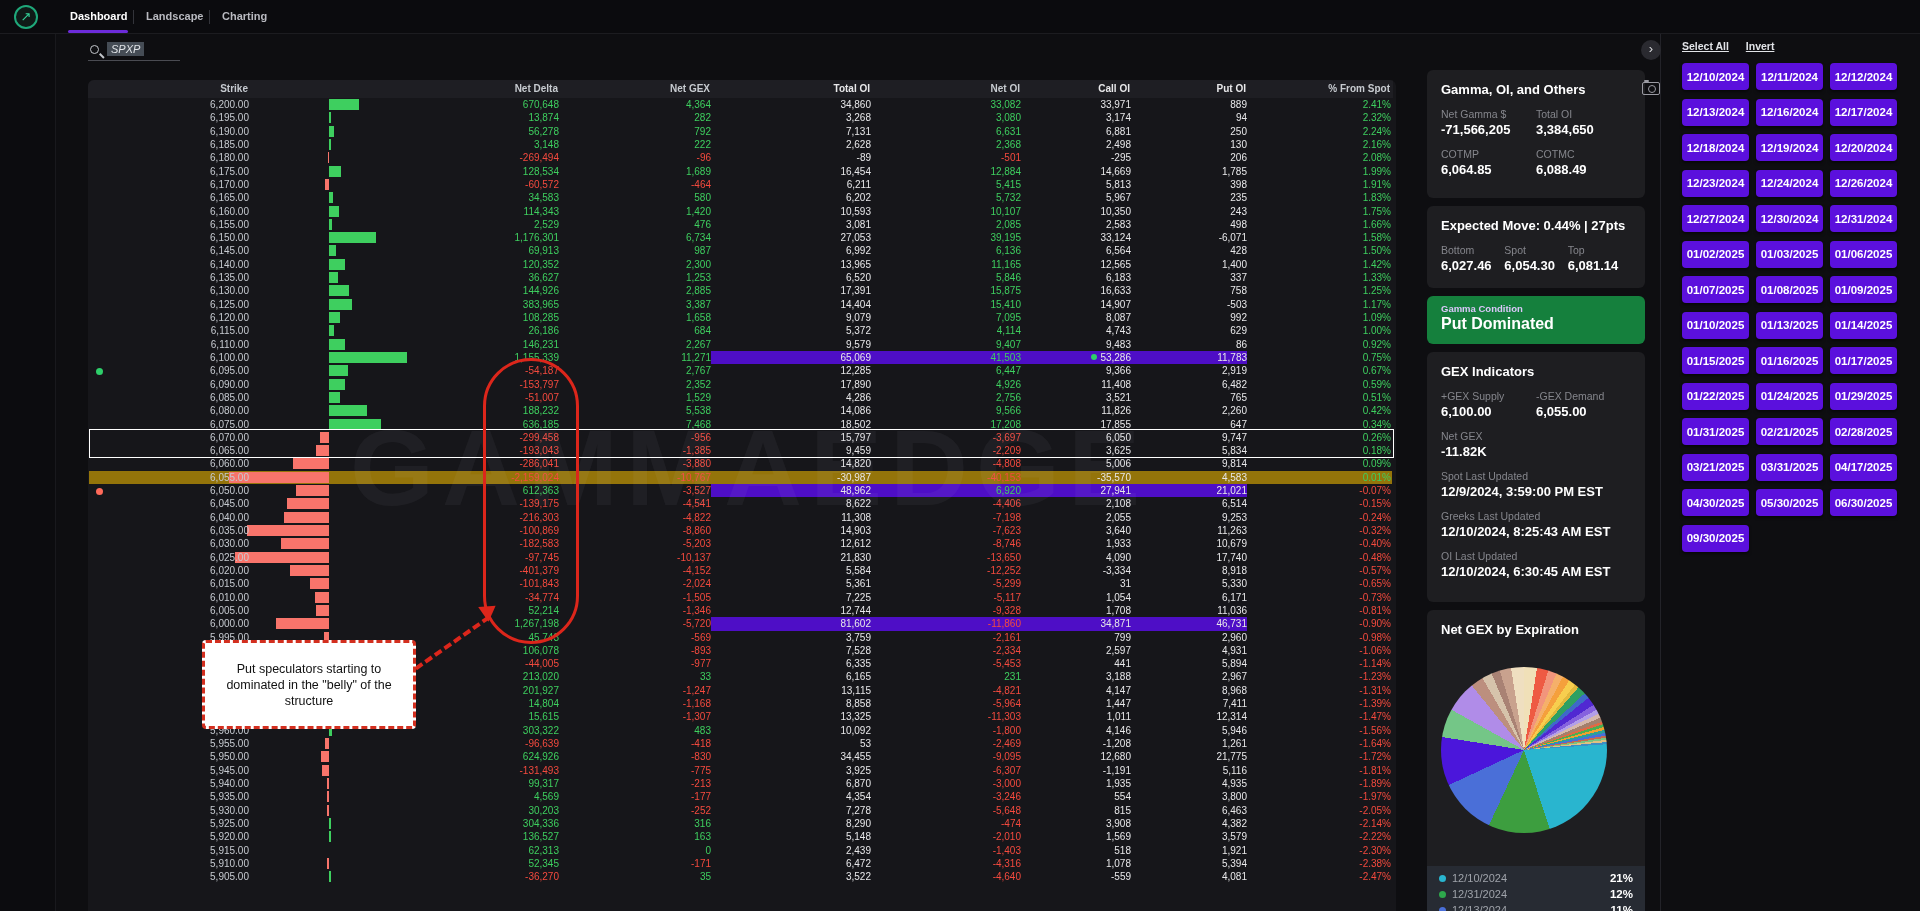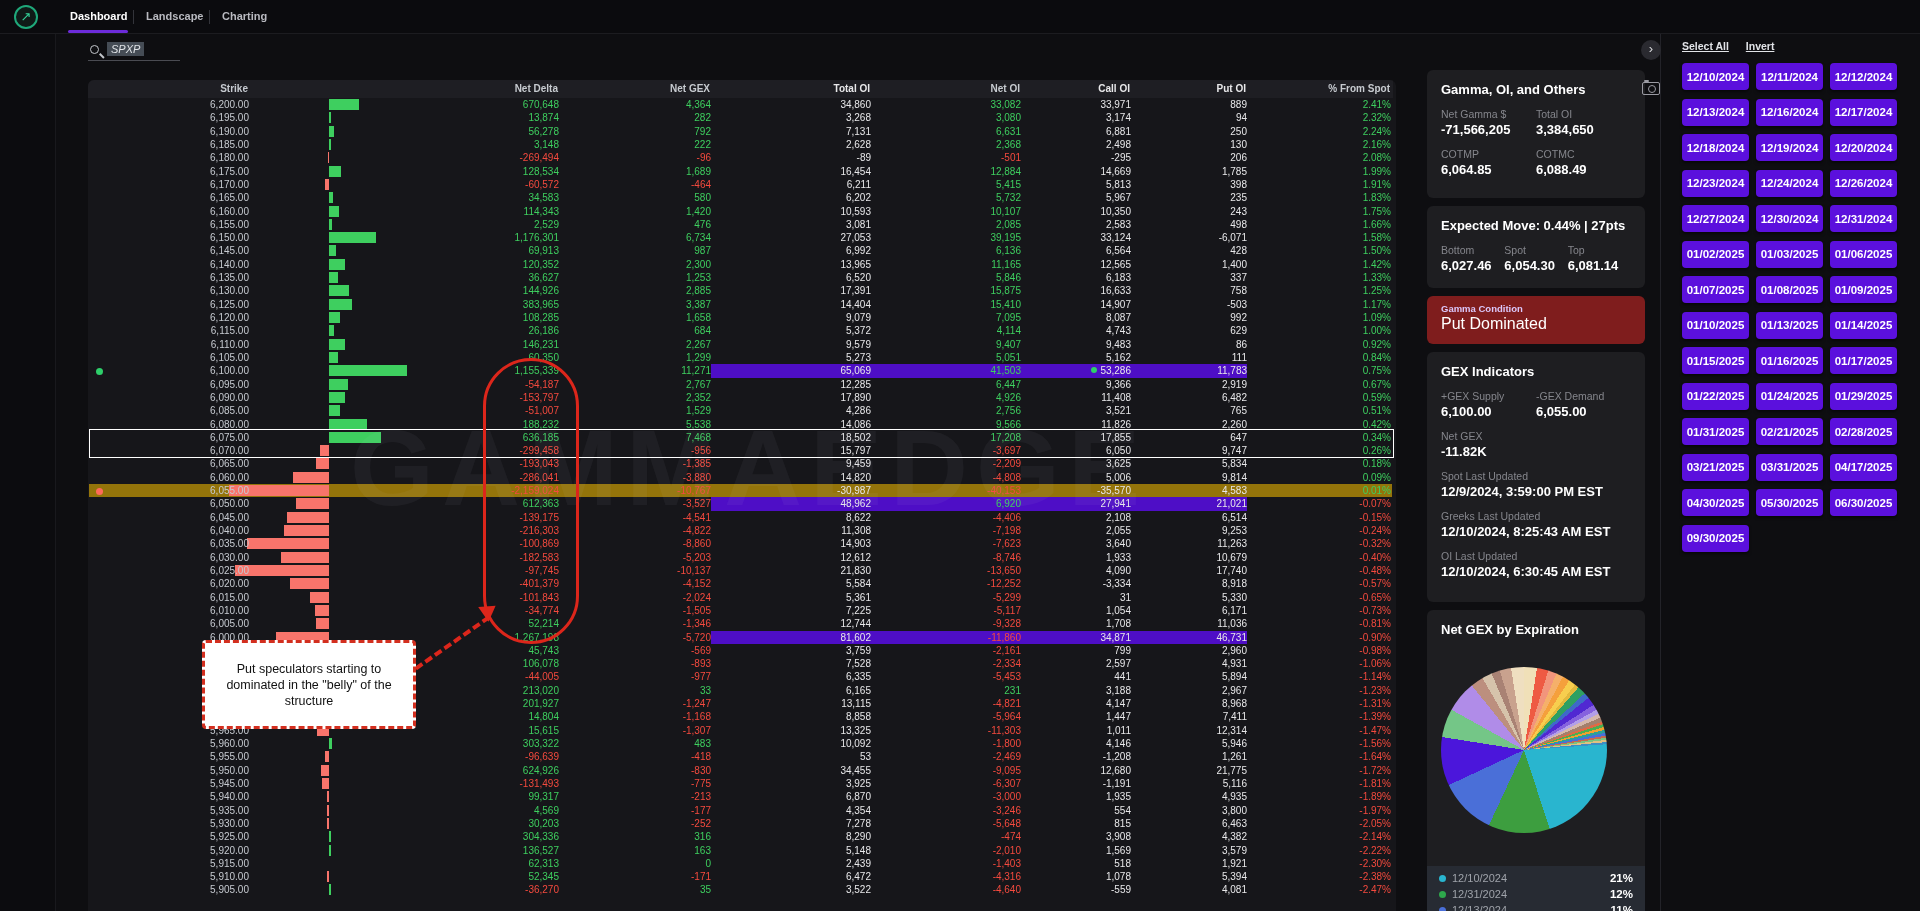--- a/index.html
+++ b/index.html
@@ -72,23 +72,23 @@
 
   
   .card { left:1427px; width:218px; background:#1e1e21; border-radius:6px; padding:12px 14px; }
   .card-title { font-size:13px; font-weight:bold; color:#ffffff; }
   .stat-label { font-size:10.5px; color:#85868c; margin-top:11px; }
   .stat-value { font-size:13px; font-weight:bold; color:#ffffff; margin-top:2px; }
   .grid2 { display:grid; grid-template-columns:1fr 1fr; }
   .grid3 { display:grid; grid-template-columns:1fr 1fr 1fr; }
   #card-gamma { top:70px; height:128px; }
   #card-em { top:206px; height:82px; }
-  #banner-gc { left:1427px; top:296px; width:218px; height:48px; background:#7f1d1d; border-radius:6px; padding:7px 14px; }
+  #banner-gc { left:1427px; top:296px; width:218px; height:48px; background:#15803d; border-radius:6px; padding:7px 14px; }
   #gc-label { font-size:9.5px; font-weight:bold; color:#dcc8fb; }
-  #gc-value { font-size:16px; font-weight:normal; color:#ffffff; margin-top:1px; }
+  #gc-value { font-size:16px; font-weight:bold; color:#ffffff; margin-top:1px; }
   #card-gex { top:352px; height:250px; }
   #card-pie { top:610px; height:301px; padding:12px 0 0 0; }
   #card-pie .card-title { padding-left:14px; }
   #pie { position:absolute; left:14px; top:57px; width:166px; height:166px; border-radius:50%; }
   #legend { position:absolute; left:0; top:256px; width:218px; background:#272b33; padding:4px 0; }
   .lrow { display:flex; align-items:center; height:16px; padding:0 12px; }
   .ldot { width:7px; height:7px; border-radius:50%; margin-right:6px; }
   .llabel { font-size:11px; color:#9fa3aa; flex:1; }
   .lpct { font-size:11.5px; font-weight:bold; color:#ffffff; }
 
@@ -359,32 +359,20 @@
         <div class="bar pos-bar" style="width: 15.6886px; left: 240px;"></div>
         <span class="c-strike">6,110.00</span>
         <span class="c-bars"></span>
         <span class="c-nd pos">146,231</span>
         <span class="c-ngex pos">2,267</span>
         <span class="c-toi">9,579</span>
         <span class="c-noi pos">9,407</span>
         <span class="c-coi">9,483</span>
         <span class="c-poi">86</span>
         <span class="c-pct pos">0.92%</span>
-      </div>
-      <div class="trow">
-        <div class="bar pos-bar" style="width: 8.98962px; left: 240px;"></div>
-        <span class="c-strike">6,105.00</span>
-        <span class="c-bars"></span>
-        <span class="c-nd pos">60,350</span>
-        <span class="c-ngex pos">1,299</span>
-        <span class="c-toi">5,273</span>
-        <span class="c-noi pos">5,051</span>
-        <span class="c-coi">5,162</span>
-        <span class="c-poi">111</span>
-        <span class="c-pct pos">0.84%</span>
       </div>
       <div class="trow">
         <div class="band-purple"></div>
         <div class="bar pos-bar" style="width: 78px; left: 240px;"></div>
         <span class="c-strike">6,100.00</span>
         <span class="c-bars"></span>
         <span class="c-nd pos">1,155,339</span>
         <span class="c-ngex pos">11,271</span>
         <span class="c-toi">65,069</span>
         <span class="c-noi pos">41,503</span>

